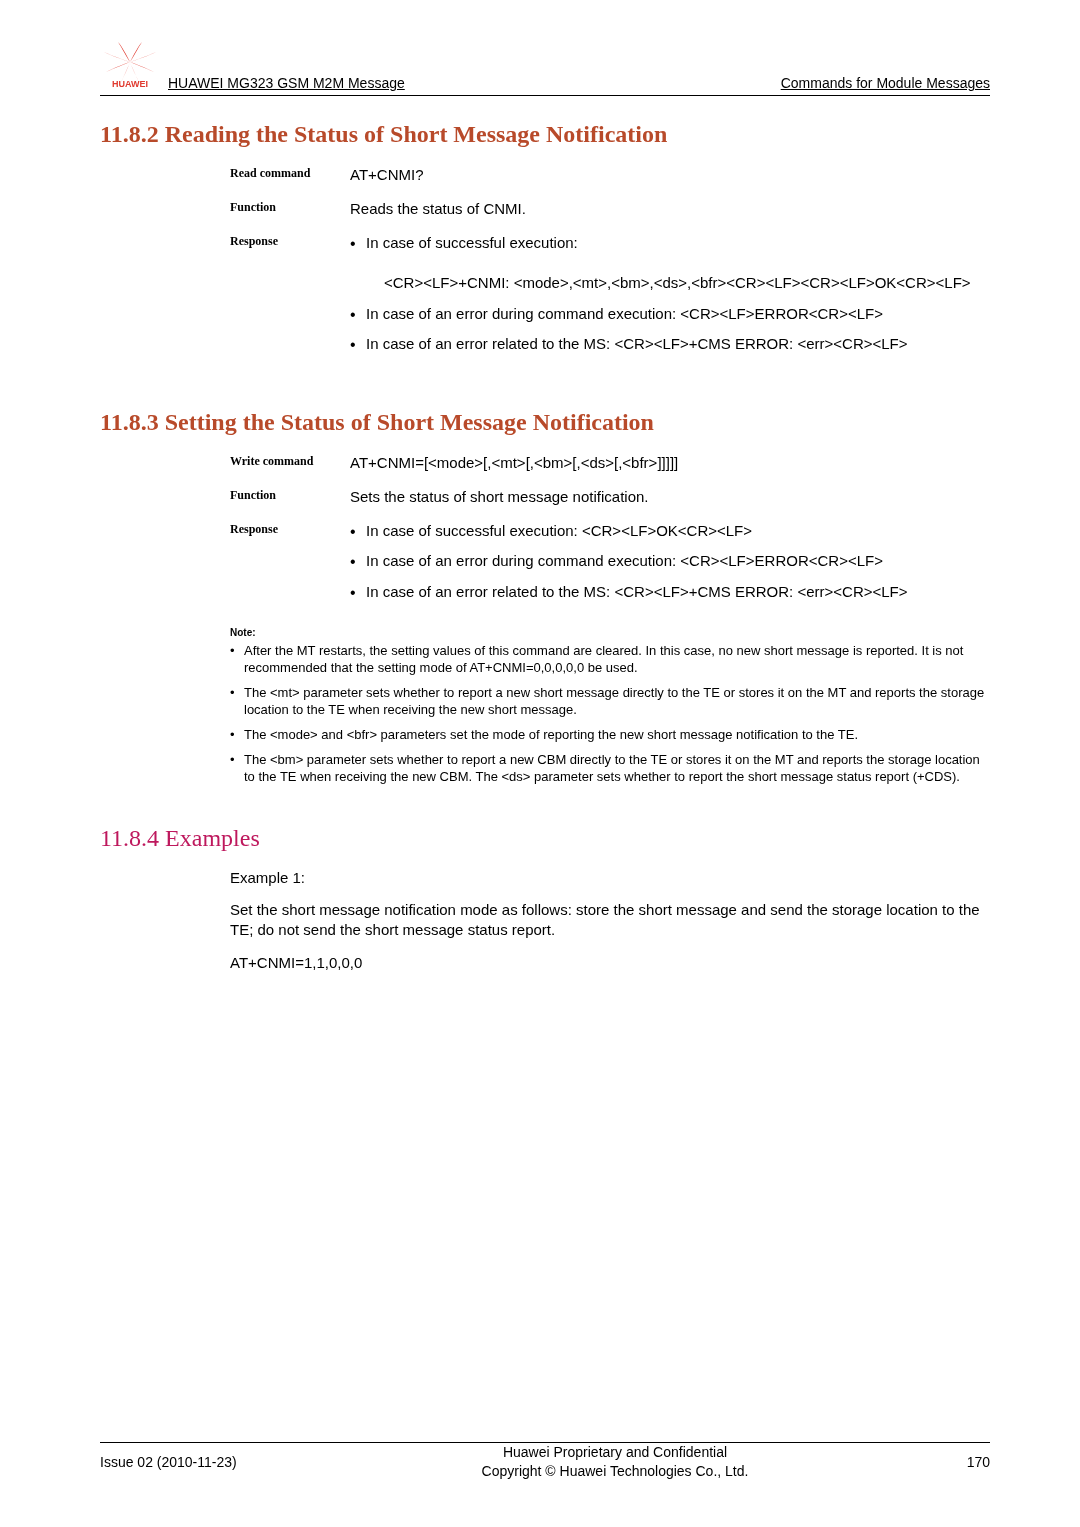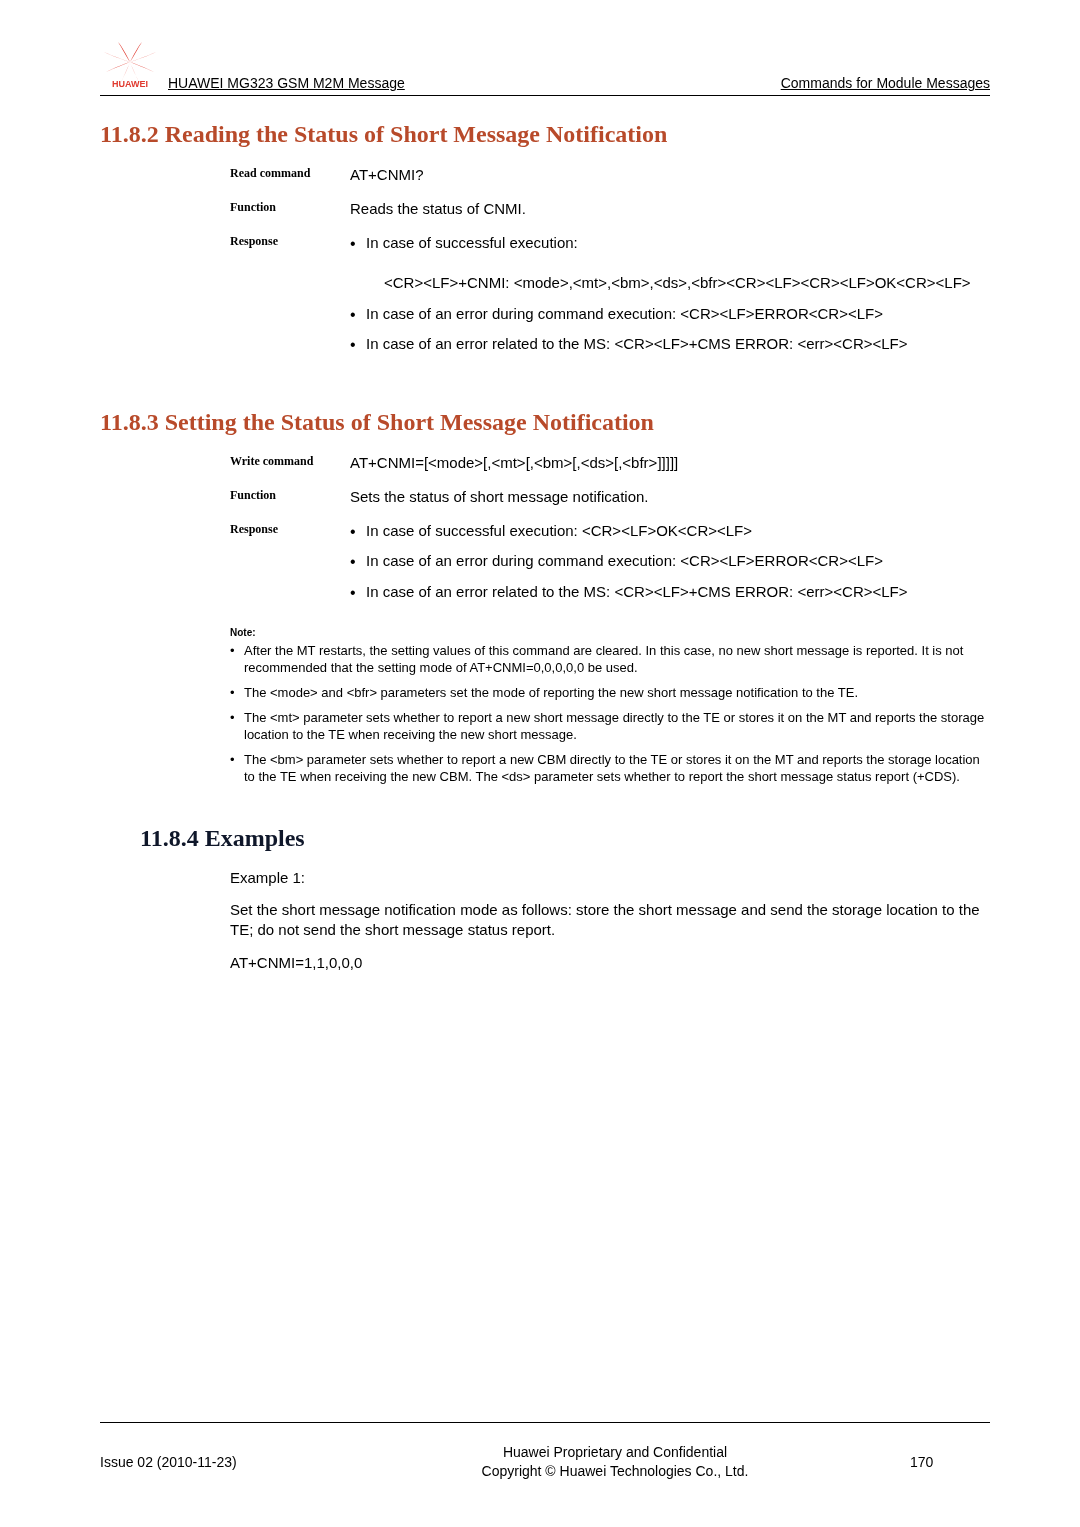--- a/index.html
+++ b/index.html
@@ -43,26 +43,25 @@
   h2.section-heading {
     font-family: "Palatino Linotype", Palatino, Georgia, serif;
     color: #b84a2a;
     font-weight: bold;
     font-size: 24px;
     margin-top: 22px;
     margin-bottom: 14px;
   }
   h2.examples-heading {
     font-family: "Palatino Linotype", Palatino, Georgia, serif;
-    color: #0f172a;
-    font-weight: bold;
+    color: #be185d;
+    font-weight: normal;
     font-size: 24px;
     margin-top: 36px;
     margin-bottom: 14px;
-    margin-left: 40px;
   }
   .def-block {
     margin-left: 130px;
   }
   .def-row {
     display: flex;
     align-items: flex-start;
     margin-bottom: 14px;
   }
   .def-label {
@@ -128,25 +127,25 @@
   }
   .footer {
     position: absolute;
     left: 100px;
     right: 90px;
     bottom: 46px;
     border-top: 1px solid #000;
     display: flex;
     align-items: center;
     font-size: 14px;
-    padding-top: 20px;
+    padding-top: 0;
   }
   .footer-left { flex: 0 0 220px; }
   .footer-mid { flex: 1 1 auto; text-align: center; }
-  .footer-right { flex: 0 0 80px; text-align: left; }
+  .footer-right { flex: 0 0 80px; text-align: right; }
 </style>
 </head>
 <body>
 
 <div class="page">
 
   <div class="header-row">
     <div class="logo">
       <svg viewBox="0 0 60 48" width="60" height="48">
         <g fill="#e03a2f">
@@ -214,22 +213,22 @@
           <li>In case of an error related to the MS: &lt;CR&gt;&lt;LF&gt;+CMS ERROR: &lt;err&gt;&lt;CR&gt;&lt;LF&gt;</li>
         </ul>
       </div>
     </div>
   </div>
 
   <div class="note-block">
     <div class="note-title">Note:</div>
     <ul class="note-list">
       <li>After the MT restarts, the setting values of this command are cleared. In this case, no new short message is reported. It is not recommended that the setting mode of AT+CNMI=0,0,0,0,0 be used.</li>
+      <li>The &lt;mt&gt; parameter sets whether to report a new short message directly to the TE or stores it on the MT and reports the storage location to the TE when receiving the new short message.</li>
       <li>The &lt;mode&gt; and &lt;bfr&gt; parameters set the mode of reporting the new short message notification to the TE.</li>
-      <li>The &lt;mt&gt; parameter sets whether to report a new short message directly to the TE or stores it on the MT and reports the storage location to the TE when receiving the new short message.</li>
       <li>The &lt;bm&gt; parameter sets whether to report a new CBM directly to the TE or stores it on the MT and reports the storage location to the TE when receiving the new CBM. The &lt;ds&gt; parameter sets whether to report the short message status report (+CDS).</li>
     </ul>
   </div>
 
   <h2 class="examples-heading">11.8.4 Examples</h2>
 
   <div class="example-block">
     <p>Example 1:</p>
     <p>Set the short message notification mode as follows: store the short message and send the storage location to the TE; do not send the short message status report.</p>
     <p>AT+CNMI=1,1,0,0,0</p>

